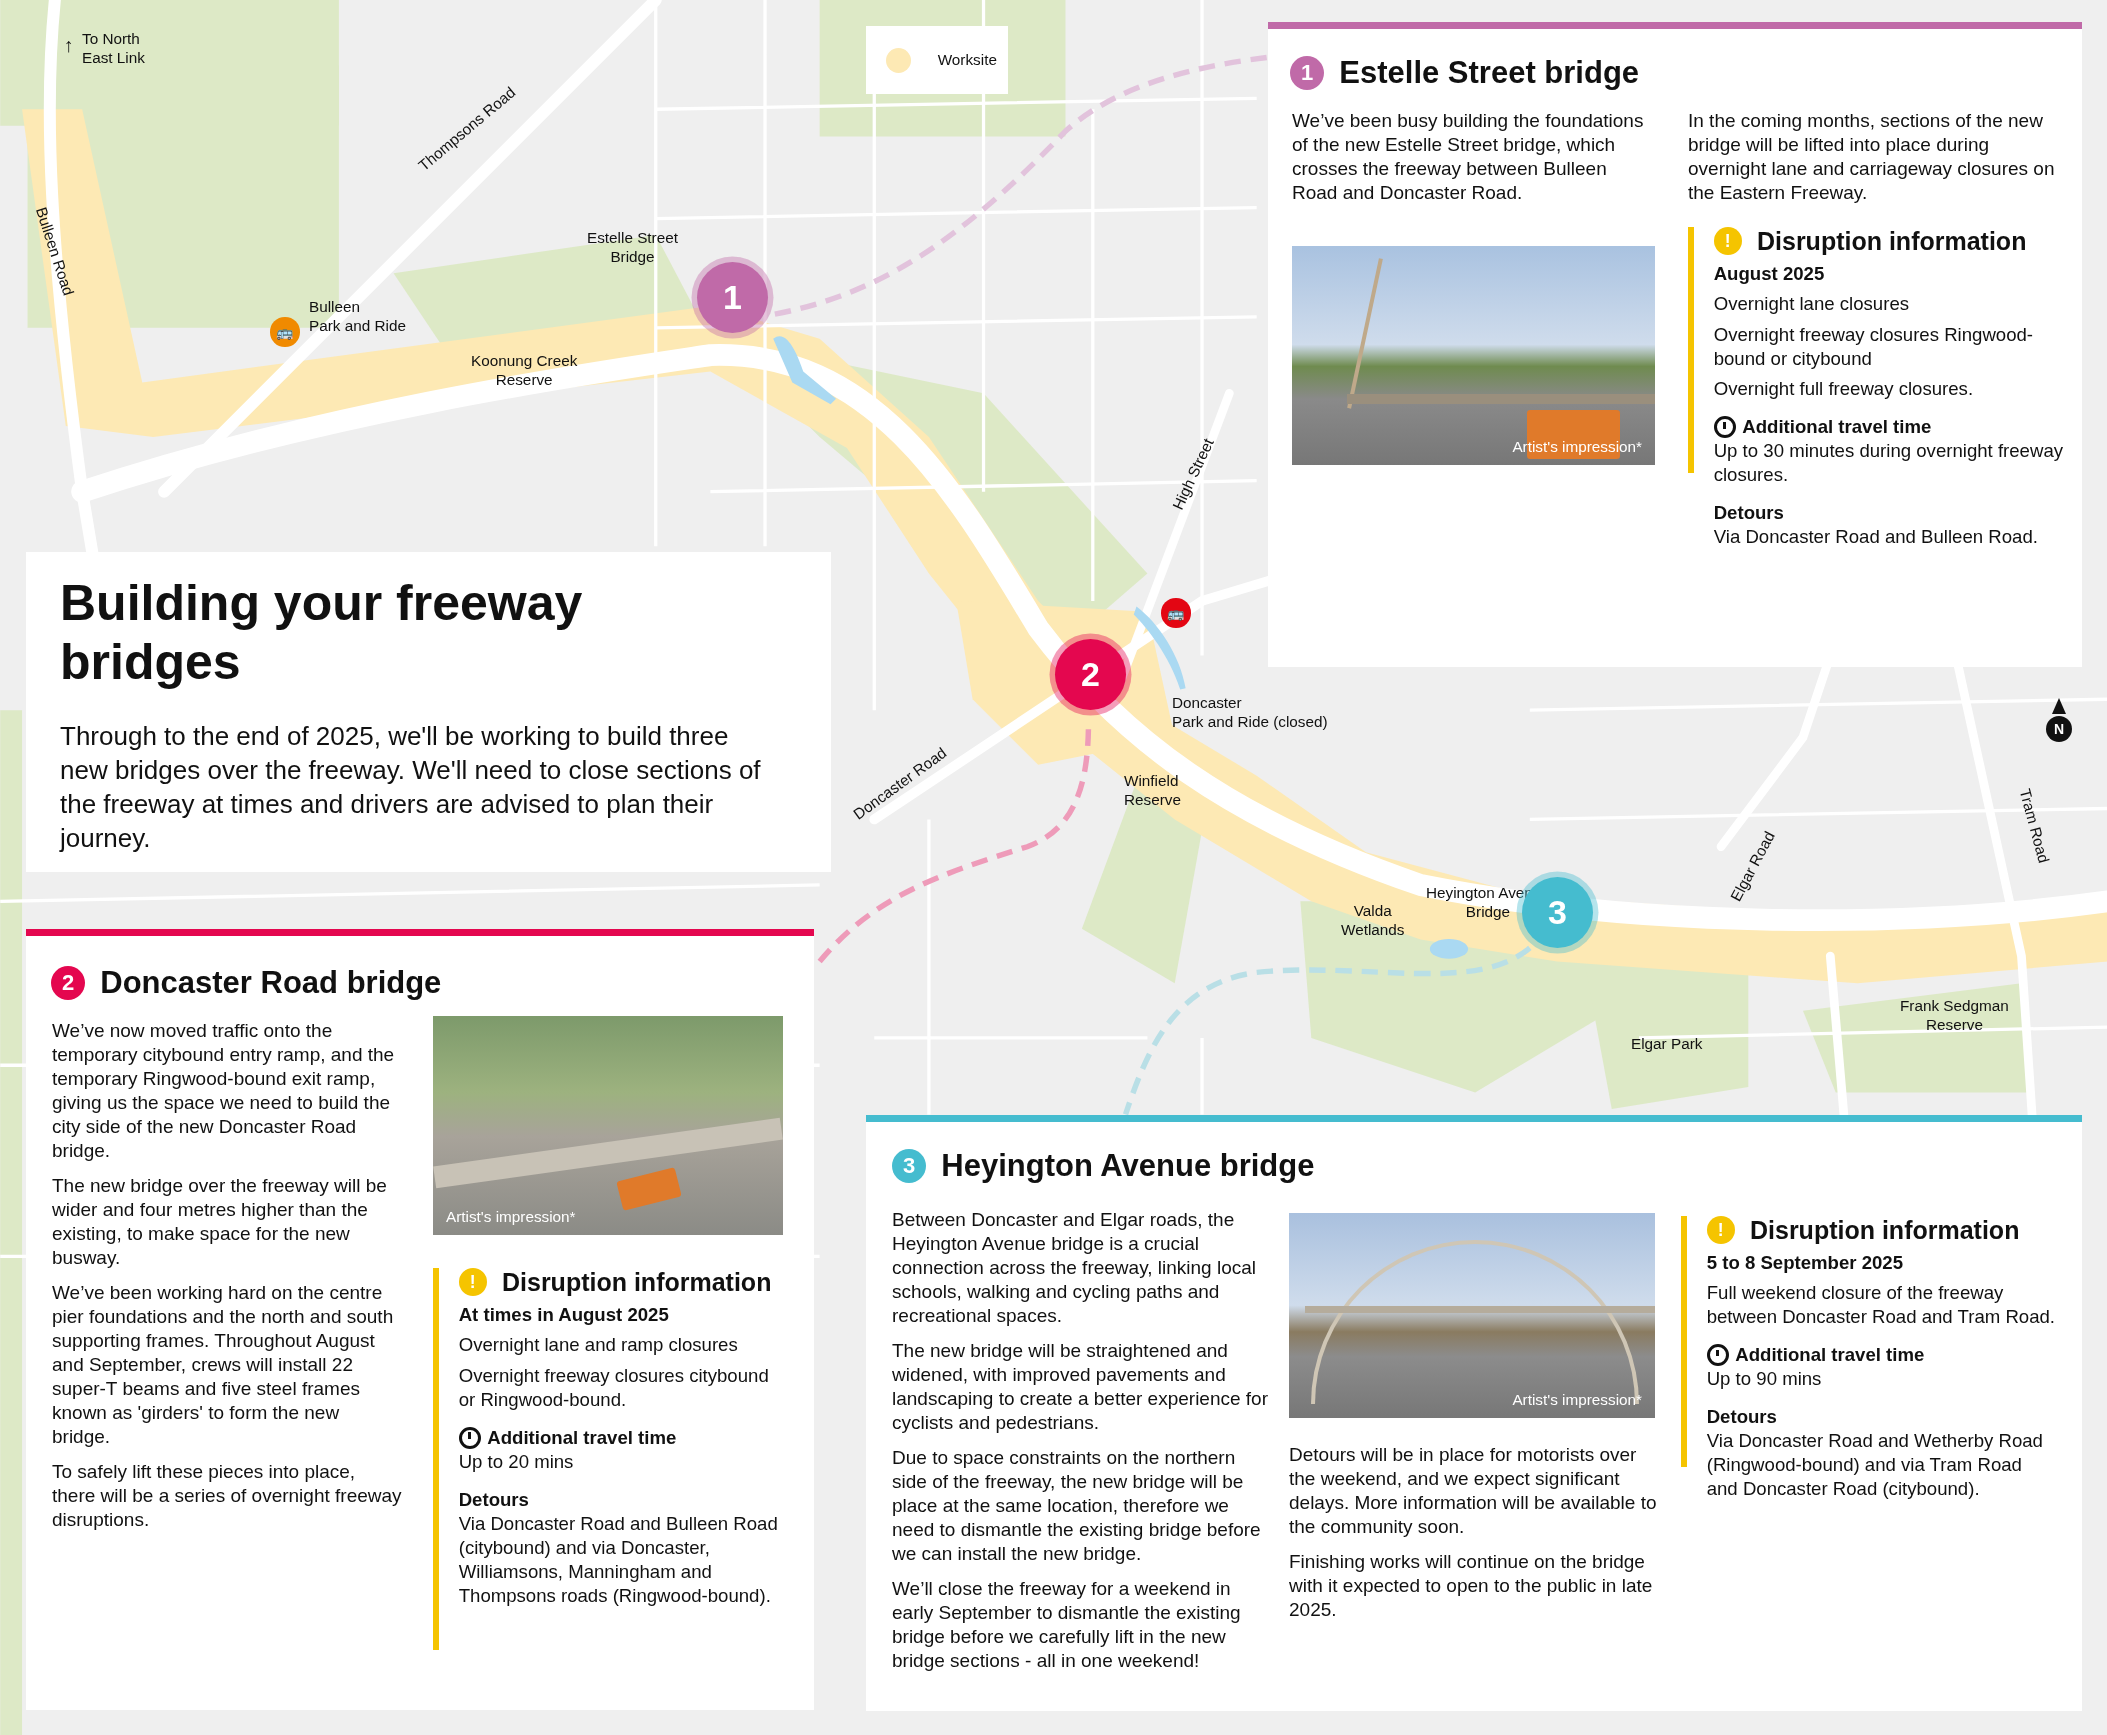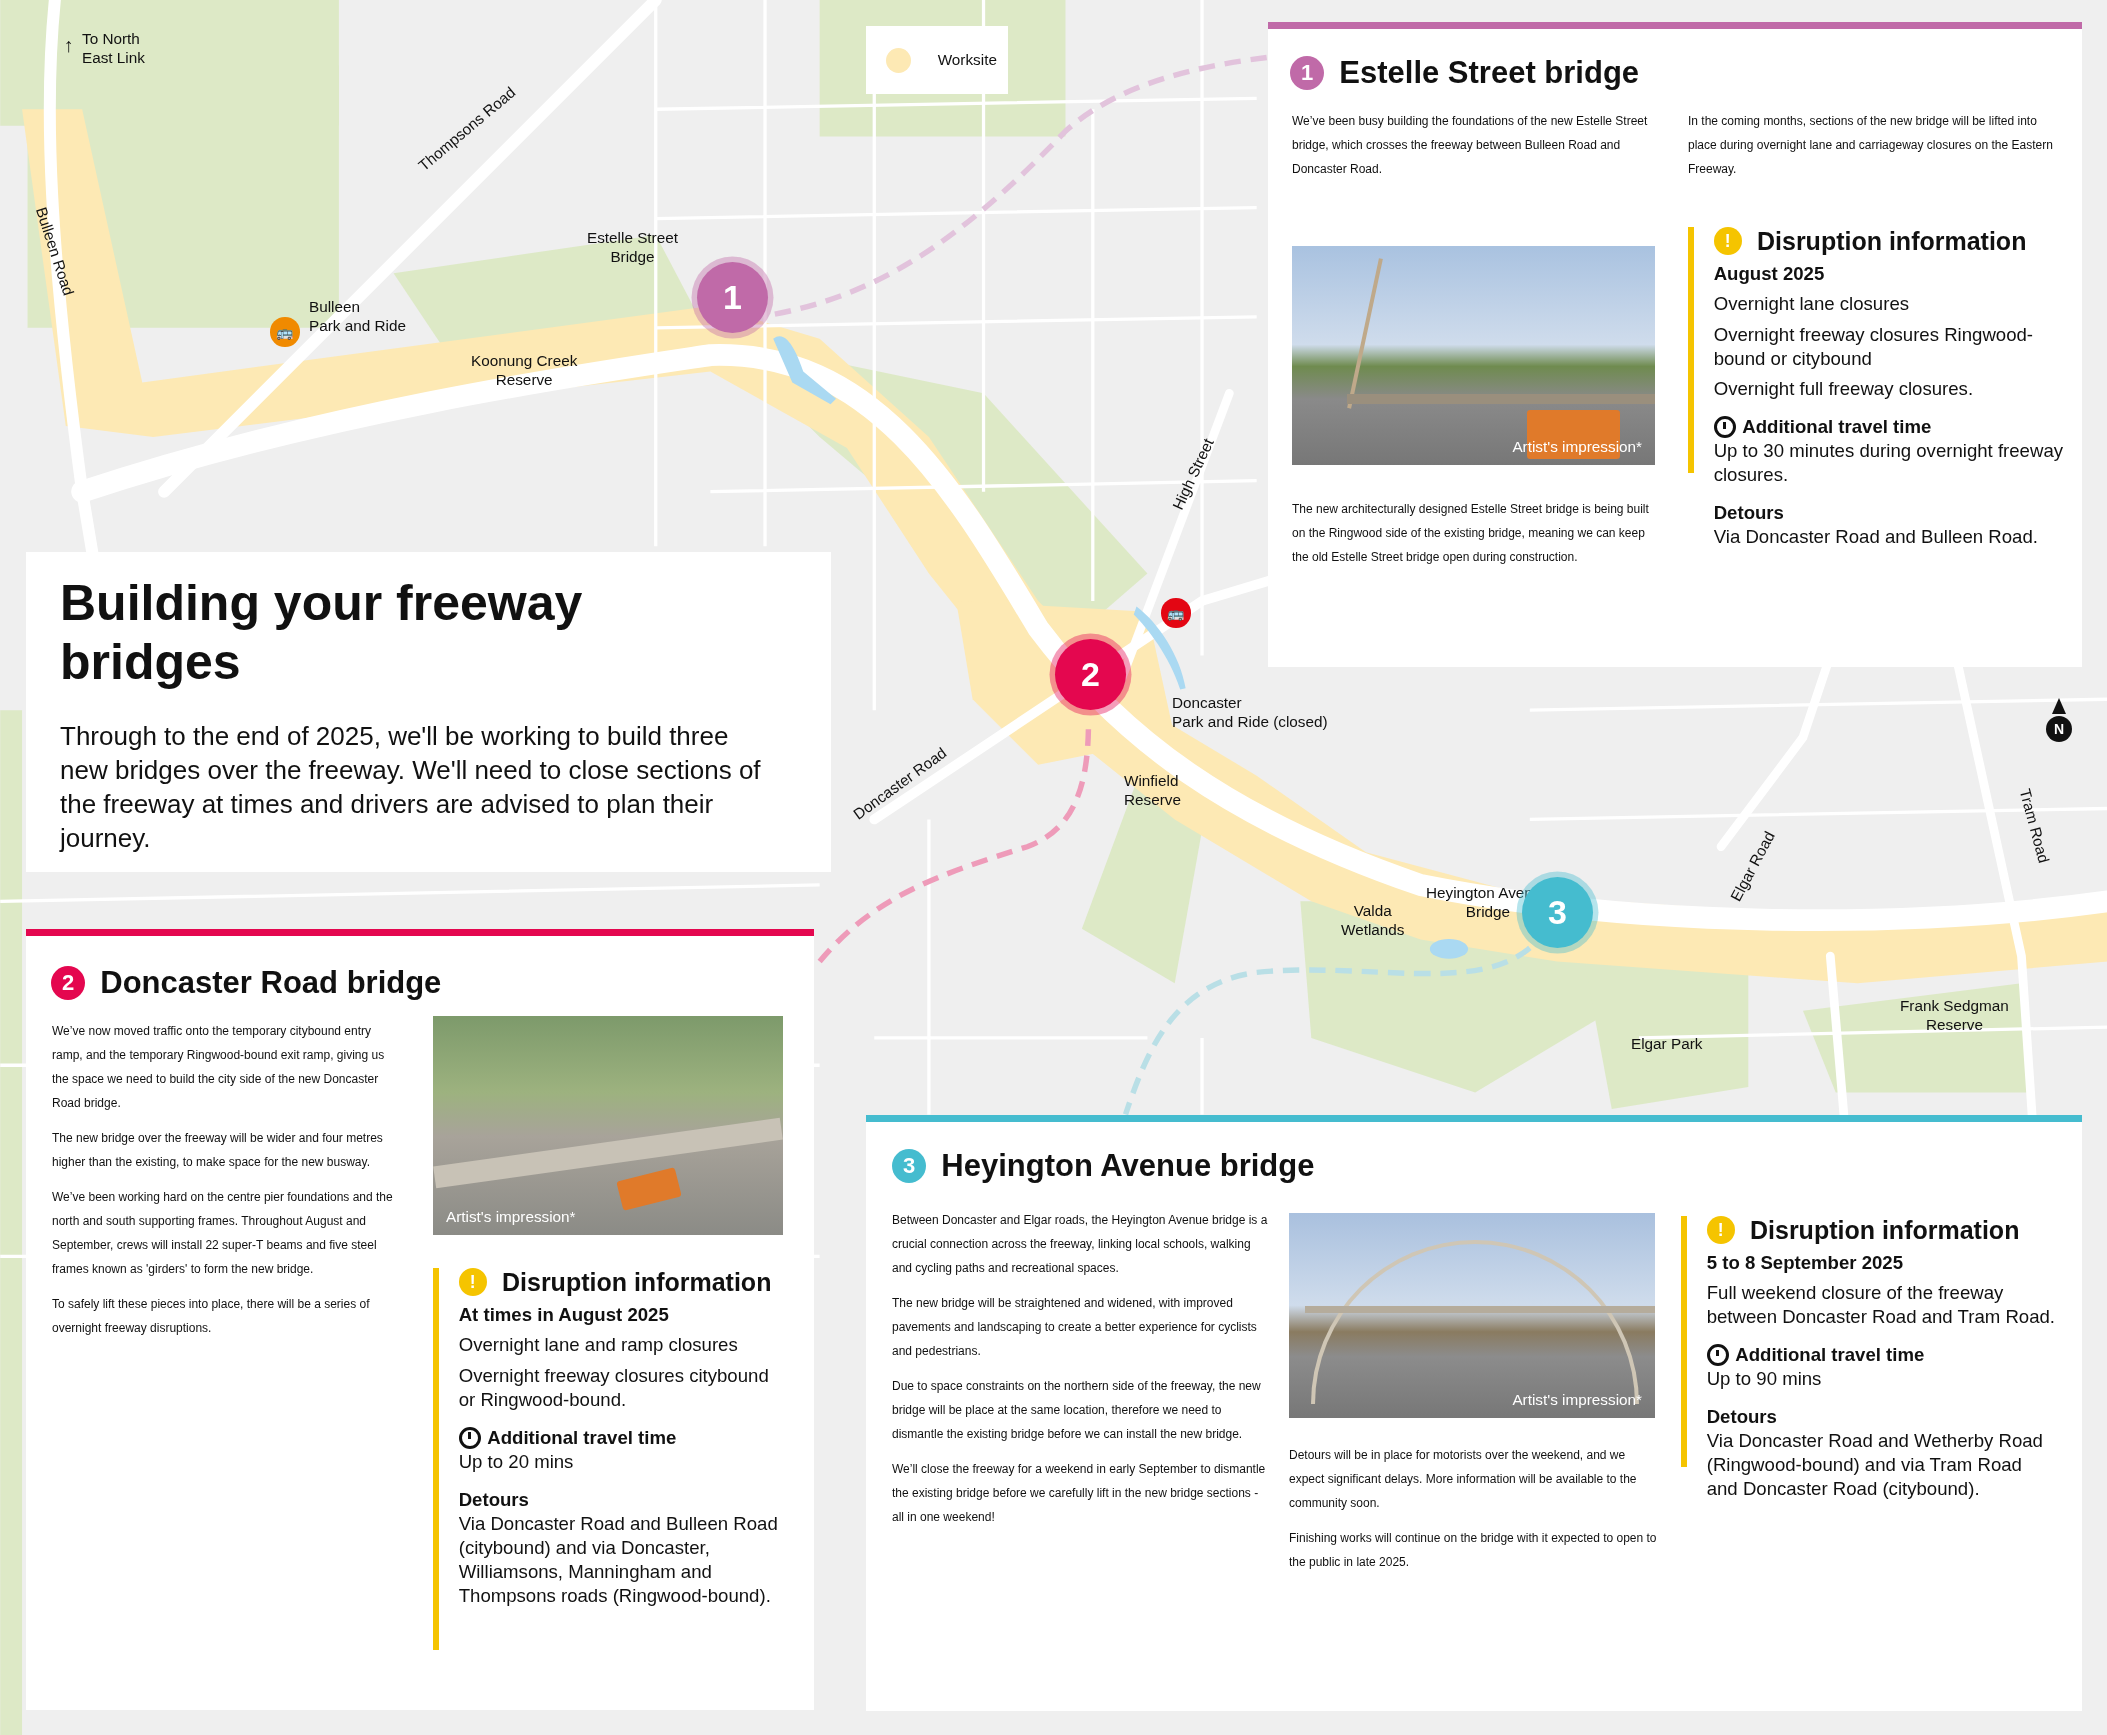--- a/index.html
+++ b/index.html
@@ -8,21 +8,21 @@
   .maplabel{position:absolute;font-size:15.3px;line-height:18.6px;color:#111;text-align:center;white-space:nowrap;}
   .roadlabel{position:absolute;font-size:15.3px;color:#111;white-space:nowrap;transform-origin:left top;}
   .marker{position:absolute;width:71px;height:71px;border-radius:50%;display:flex;align-items:center;justify-content:center;color:#fff;font-weight:bold;font-size:34px;box-sizing:border-box;}
   .legend{position:absolute;left:866px;top:26px;width:142px;height:68px;background:#fff;display:flex;align-items:center;}
   .legend .dot{width:25px;height:25px;border-radius:50%;background:#fde9b4;margin-left:19.7px;}
   .legend span{margin-left:27px;font-size:15.3px;}
   .panel{position:absolute;background:#fff;box-sizing:border-box;}
   .topbar{position:absolute;left:0;top:0;right:0;height:6.6px;}
   .ptitle{position:absolute;display:flex;align-items:center;font-weight:bold;font-size:31px;}
   .num{width:34px;height:34px;border-radius:50%;color:#fff;font-size:22px;font-weight:bold;display:flex;align-items:center;justify-content:center;margin-right:15.3px;}
-  .body{position:absolute;font-size:12px;line-height:24px;}
+  .body{position:absolute;font-size:19px;line-height:24px;}
   .body p{margin:0 0 11px 0;}
   .photo{position:absolute;overflow:hidden;}
   .photo .cap{position:absolute;right:13px;bottom:8.7px;color:#fff;font-size:15.3px;}
   .disr{position:absolute;border-left:6.6px solid #f5c400;padding-left:19.7px;font-size:18.6px;line-height:24px;}
   .disr h3{margin:0 0 6.6px 0;font-size:25px;display:flex;align-items:center;}
   .warn{display:inline-flex;width:28px;height:28px;border-radius:50%;background:#f5c400;align-items:center;justify-content:center;margin-right:15.3px;font-size:17.5px;color:#fff;font-weight:bold;}
   .disr .when{font-weight:bold;margin-bottom:6.6px;}
   .disr .item{margin-bottom:6.6px;}
   .sub{font-weight:bold;display:flex;align-items:center;margin-top:14px;}
   .clock{display:inline-block;width:22px;height:22px;border-radius:50%;border:3.3px solid #111;box-sizing:border-box;margin-right:6.6px;position:relative;}
@@ -139,21 +139,20 @@
     <div class="num" style="background:#c06aa8;">1</div>
     <span>Estelle Street bridge</span>
   </div>
   <div class="body" style="left:24px;top:87px;width:361px;">We’ve been busy building the foundations of the new Estelle Street bridge, which crosses the freeway between Bulleen Road and Doncaster Road.</div>
   <div class="photo" style="left:24px;top:224px;width:363px;height:219px;background:linear-gradient(180deg,#a9c2e0 0%,#cfdcec 45%,#6f8b4f 55%,#8a8a8a 70%,#777 100%);">
     <div style="position:absolute;left:71px;top:11px;width:4.4px;height:153px;background:#bfa98a;transform:rotate(12deg);"></div>
     <div style="position:absolute;left:55px;top:148px;width:317px;height:9.8px;background:#9a8f7d;"></div>
     <div style="position:absolute;left:235px;top:164px;width:93px;height:49px;background:#e07a2a;border-radius:3.3px;"></div>
     <div class="cap">Artist's impression*</div>
   </div>
-  <div class="body" style="left:24px;top:475px;width:372px;">The new architecturally designed Estelle Street bridge is being built on the Ringwood side of the existing bridge, meaning we can keep the old Estelle Street bridge open during construction.</div>
   <div class="body" style="left:420px;top:87px;width:372px;">In the coming months, sections of the new bridge will be lifted into place during overnight lane and carriageway closures on the Eastern Freeway.</div>
   <div class="disr" style="left:420px;top:205px;width:350px;height:246px;">
     <h3>
         <span class="warn">!</span>
         <span>Disruption information</span>
       </h3>
     <div class="when">August 2025</div>
     <div class="item">Overnight lane closures</div>
     <div class="item">Overnight freeway closures Ringwood-bound or citybound</div>
     <div class="item">Overnight full freeway closures.</div>

